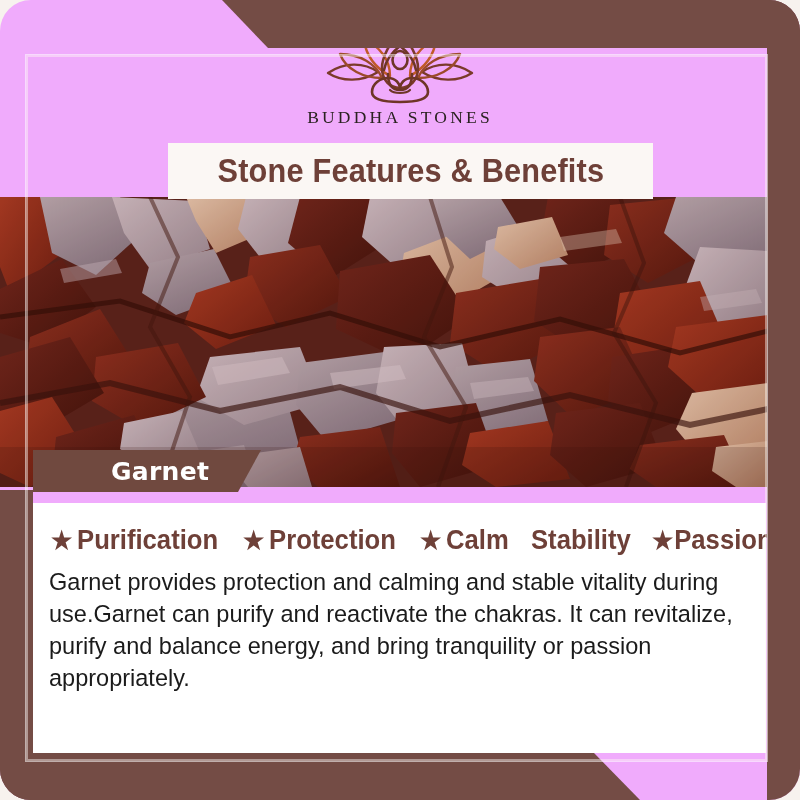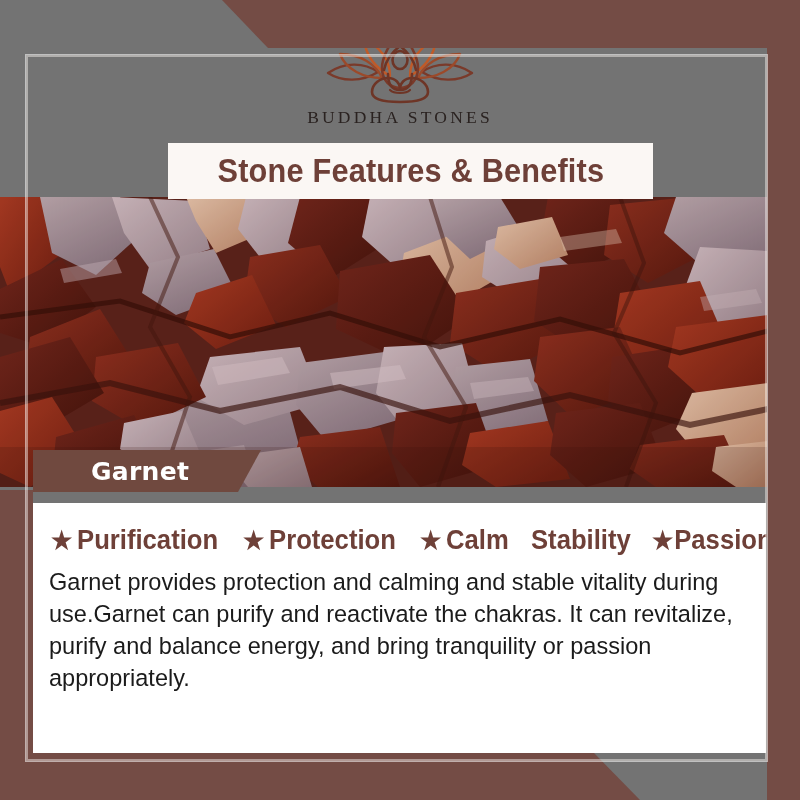--- a/index.html
+++ b/index.html
@@ -6,22 +6,23 @@
   html,body{margin:0;padding:0;}
   body{
     width:800px;height:800px;
     background:#f7f2ee;
     font-family:"Liberation Sans",sans-serif;
     overflow:hidden;
   }
   #poster{
     position:relative;
     width:800px;height:800px;
-    background:#737373;
+    background:#f0abfc;
     overflow:hidden;
+    border-radius:31px;
   }
 
   
   .frame-top{
     position:absolute;top:0;left:0;width:800px;height:48px;
     background:#744c45;
     clip-path:polygon(222px 0, 800px 0, 800px 48px, 268px 48px);
     z-index:6;
   }
   .frame-right{
@@ -96,21 +97,21 @@
   .name-tag{
     position:absolute;left:33px;top:450px;
     height:42px;width:228px;
     background:#70493f;
     clip-path:polygon(0 0, 228px 0, 205px 42px, 0 42px);
     z-index:5;
     display:flex;align-items:center;
   }
   .name-tag-text{
     color:#ffffff;font-size:25px;font-weight:bold;
-    padding-left:58px;letter-spacing:.3px;
+    padding-left:78px;letter-spacing:.3px;
     font-family:"DejaVu Sans","Liberation Sans",sans-serif;
   }
 
   
   .content-card{
     position:absolute;left:33px;top:503px;
     width:733px;height:250px;
     background:#ffffff;z-index:3;
   }
   .benefits-row{

